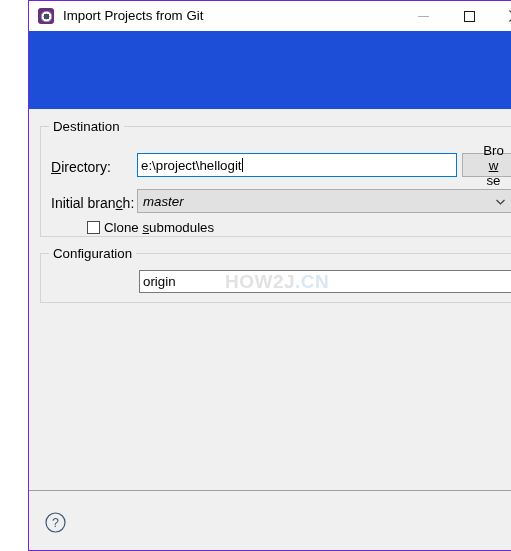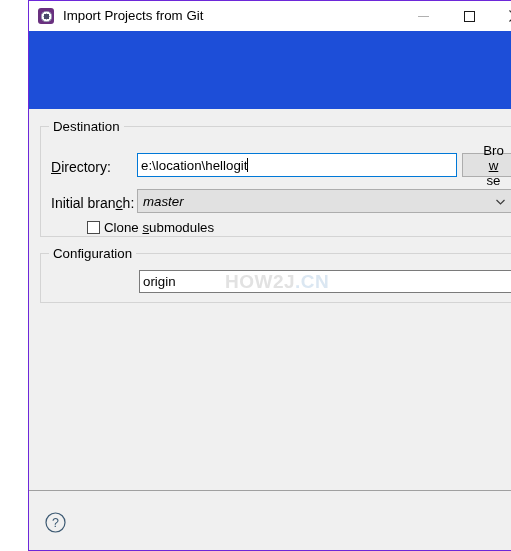--- a/index.html
+++ b/index.html
@@ -345,21 +345,21 @@
 
   <div id="body">
 
     <div class="group" id="group-destination">
       <div class="group-legend">Destination</div>
     </div>
 
     <div class="field-label" style="left:22px; top:50px;"><span class="mn">D</span><span>irectory:</span></div>
 
     <div class="textinput focused" style="left:108px; top:44px; width:320px; height:24px;">
-      <span>e:\location\hellogit</span>
+      <span>e:\project\hellogit</span>
         <span class="caret"></span>
     </div>
 
     <div class="btn" style="left:433px; top:44px; width:63px; height:24px;flex-direction:column;">
       <span>Bro</span>
         <span class="mn">w</span>
         <span>se</span>
     </div>
 
     <div class="field-label" style="left:22px; top:86px;"><span>Initial bran</span><span class="mn">c</span><span>h:</span></div>

